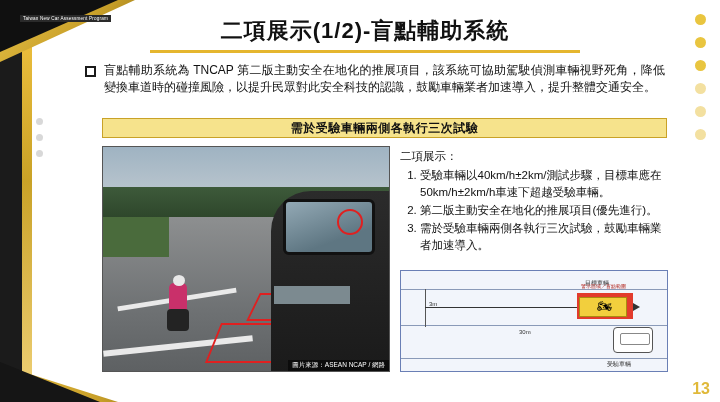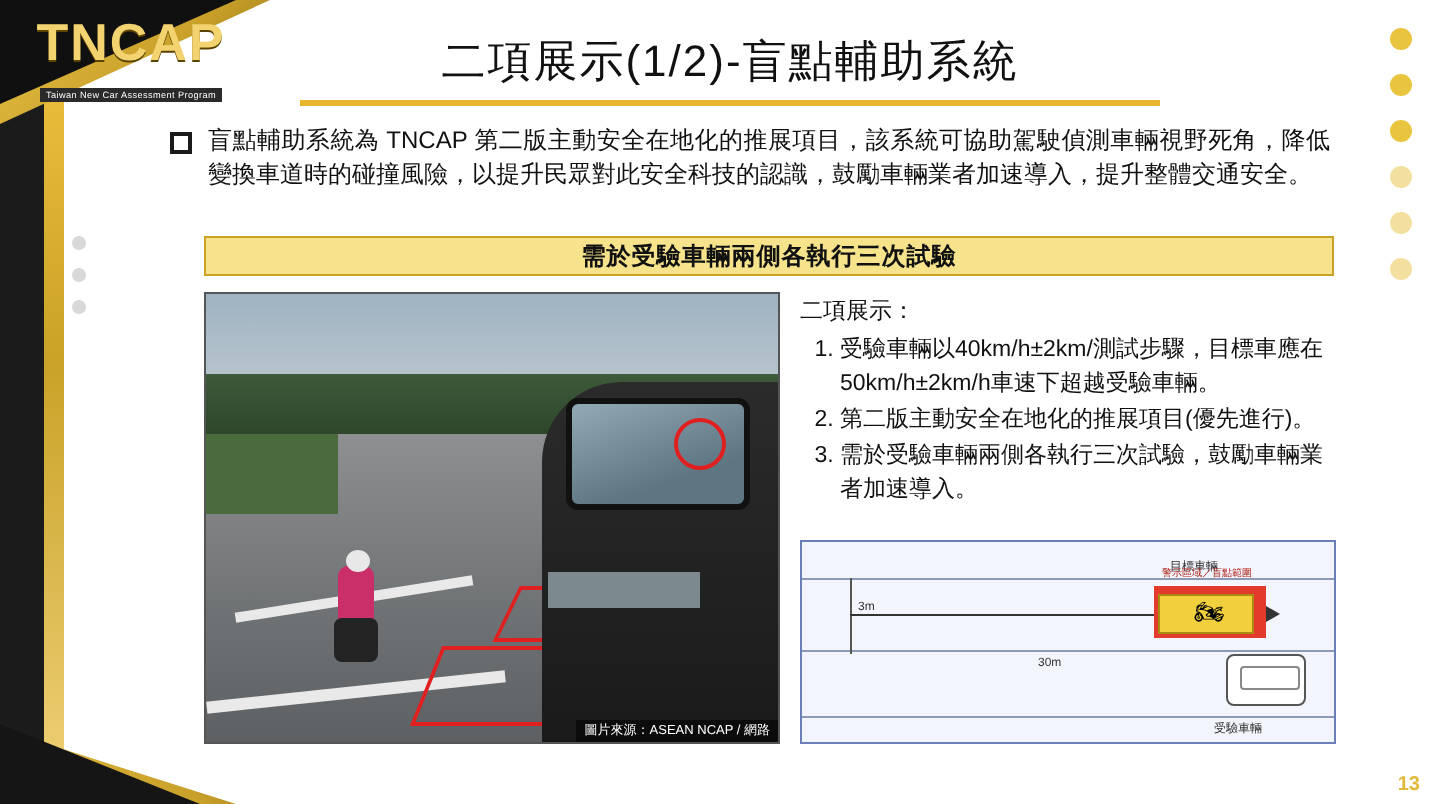--- a/index.html
+++ b/index.html
@@ -67,21 +67,21 @@
   .left-dots { position:absolute; left:36px; top:118px; }
   .left-dots i {
     display:block; width:7px; height:7px; border-radius:50%;
     background:#d8d8d8; margin-bottom:9px;
   }
   
   .title-wrap {
     position:absolute; left:150px; top:16px; width:430px; text-align:center;
   }
   .title {
-    font-size:22px; font-weight:normal; color:#111; letter-spacing:1px;
+    font-size:22px; font-weight:bold; color:#111; letter-spacing:1px;
   }
   .title-rule {
     margin-top:4px; height:3px; background:#e5b62e; width:100%;
   }
   
   .bullet-row {
     position:absolute; left:85px; top:62px; width:580px;
     display:flex; gap:8px;
   }
   .bullet-mark {
@@ -160,35 +160,34 @@
   .dg-yellow { position:absolute; left:178px; top:26px; width:48px; height:20px; background:#f2cf3d; border:1px solid #a98b10; }
   .dg-moto { position:absolute; left:196px; top:28px; font-size:12px; }
   .dg-car { position:absolute; left:212px; bottom:18px; width:40px; height:26px;
     border:1px solid #555; border-radius:4px; background:#fff; }
   .dg-car:after { content:""; position:absolute; left:6px; top:5px; width:28px; height:10px;
     border:1px solid #888; border-radius:2px; }
   .dg-vline { position:absolute; left:24px; top:18px; width:1px; height:38px; background:#555; }
   .dg-lbl { position:absolute; font-size:6px; color:#333; }
   .dg-lbl-red { position:absolute; font-size:5px; color:#fff; }
   .page-num {
-    position:absolute; right:10px; bottom:4px; font-size:10px; color:#e0b93a; font-weight:bold;
+    position:absolute; right:10px; bottom:4px; font-size:16px; color:#e0b93a; font-weight:bold;
   }
 </style>
 </head>
 <body>
 
 <div class="left-bar"></div>
 <div class="left-gold"></div>
 <div class="bottom-gold"></div>
 <div class="bottom-dark"></div>
 <div class="corner-gold"></div>
 <div class="corner-dark"></div>
 
 <div class="logo">
-  <div class="logo-text">TNCAP</div>
   <div class="logo-sub">Taiwan New Car Assessment Program</div>
 </div>
 
 <div class="dots">
   <i></i>
   <i></i>
   <i></i>
   <i class="pale"></i>
   <i class="pale"></i>
   <i class="pale"></i>

